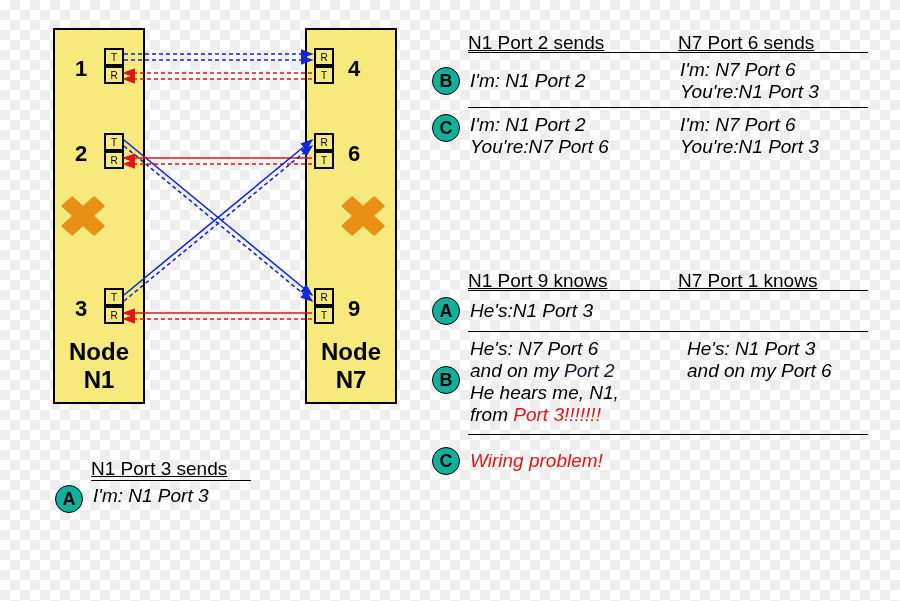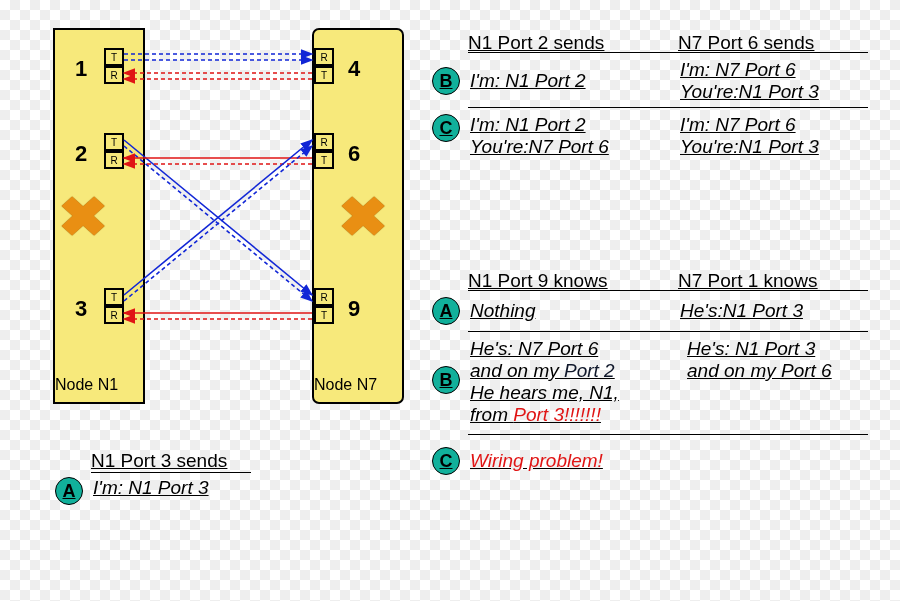--- a/index.html
+++ b/index.html
@@ -24,24 +24,24 @@
     z-index: 0;
   }
   .stage { position: absolute; inset: 0; z-index:1; }
   .node-box {
     position: absolute;
     background: #f7e97b;
     border: 2px solid #000;
   }
   .node-label {
     position: absolute;
-    font-weight: normal;
-    font-size: 16px;
+    font-weight: bold;
+    font-size: 24px;
     width:100%;
-    text-align:left;
+    text-align:center;
   }
   .port-group { position: absolute; }
   .tr-box {
     border: 2px solid #000;
     background: #f7e97b;
     font-size: 10px;
     font-family: Arial;
     width: 16px;
     height: 14px;
     display:flex;
@@ -70,24 +70,24 @@
     border-radius:50%;
     background:#11b09b;
     border:1.5px solid #000;
     font-weight:bold;
     font-size:18px;
     color:#000;
     flex:0 0 auto;
   }
   .txt { font-size:19px; font-style:italic; }
   .hdr { font-size:19px; font-style:normal; text-decoration:underline; }
-  .tblock { position:absolute;text-decoration:underline; }
+  .tblock { position:absolute; }
   .row { display:flex; align-items:flex-start; gap:10px; }
   .col { display:flex; flex-direction:column; }
-  .underline-bar { border-bottom:1.5px solid #000; }
+  .underline-bar { border-bottom:1.5px solid #000;margin-top:8px; }
   .blue { color: #0f172a; }
   .red { color: #e01515; }
 </style>
 </head>
 <body>
 <div class="checker"></div>
 
 <div class="stage">
 
   <div class="node-box" style="left:53px; top:28px; width:88px; height:372px;">
@@ -107,21 +107,21 @@
   </div>
 
   <div class="port-num" style="left:75px; top:296px;">3</div>
   <div class="port-group" style="left:104px; top:288px;">
     <div class="tr-box">T</div>
     <div class="tr-box">R</div>
   </div>
 
   <div class="switch-x" style="left:60px; top:185px;">✖</div>
 
-  <div class="node-box" style="left:312px; top:28px; width:88px; height:372px;border-radius:7px;">
+  <div class="node-box" style="left:305px; top:28px; width:88px; height:372px;">
     <div class="node-label" style="bottom:8px;">Node N7</div>
   </div>
   <div class="port-num" style="left:348px; top:56px;">4</div>
   <div class="port-group" style="left:314px; top:48px;">
     <div class="tr-box">R</div>
     <div class="tr-box">T</div>
   </div>
 
   <div class="port-num" style="left:348px; top:141px;">6</div>
   <div class="port-group" style="left:314px; top:133px;">
@@ -213,23 +213,20 @@
     <div class="row">
       <div style="width:26px;"></div>
       <div class="hdr" style="width:200px;">N1 Port 9 knows</div>
       <div class="hdr" style="width:200px;">N7 Port 1 knows</div>
     </div>
     <div class="underline-bar" style="margin-left:36px; width:400px; margin-top:-2px;"></div>
 
     <div class="row" style="margin-top:6px; align-items:center;">
       <span class="badge">A</span>
       <div class="col" style="width:200px;">
-        <span class="txt">Nothing</span>
-      </div>
-      <div class="col" style="width:200px;">
         <span class="txt">He's:N1 Port 3</span>
       </div>
     </div>
     <div class="underline-bar" style="margin-left:36px; width:400px; margin-top:6px;"></div>
 
     <div class="row" style="margin-top:6px;">
       <span class="badge" style="margin-top:28px;">B</span>
       <div class="col" style="width:207px;">
         <span class="txt">He's: N7 Port 6</span>
         <span class="txt"><span>and on my </span><span class="blue">Port 2</span></span>

